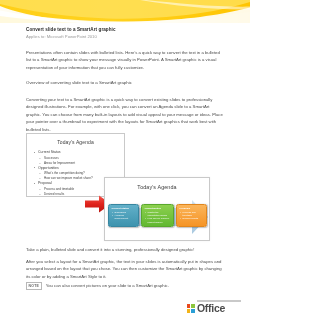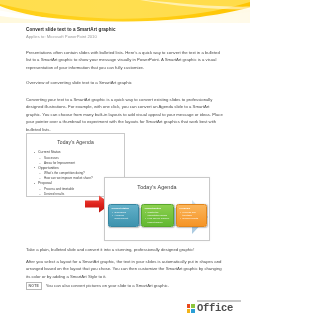--- a/index.html
+++ b/index.html
@@ -90,21 +90,21 @@
   .sa-box .sa-i{font-size:2.35px;color:#fff;line-height:3.35px;display:block;padding-left:3px;position:relative;}
   .sa-box .sa-i::before{content:"\2022";position:absolute;left:0.3px;top:-0.1px;font-size:2.4px;}
   .sa-1{left:0px;width:31px;background:linear-gradient(180deg,#62b0c9 0%,#3d93ae 100%);border:0.6px solid #3786a0;}
   .sa-2{left:33px;width:33px;background:linear-gradient(180deg,#8cd04e 0%,#62b832 100%);border:0.6px solid #59a82c;}
   .sa-3{left:68px;width:31px;background:linear-gradient(180deg,#fbb55a 0%,#f59426 100%);border:0.6px solid #e0861d;}
 
   
   .red-arrow{position:absolute;left:59px;top:62px;width:26px;height:18px;}
 
   
-  .office-logo{position:absolute;left:186px;top:300px;width:56px;height:17px;font-family:Liberation Mono, monospace;}
+  .office-logo{position:absolute;left:186px;top:300px;width:56px;height:17px;}
   .ol-sq{position:absolute;width:3.9px;height:3.9px;}
   .ol-word{
     position:absolute;left:11px;top:1.5px;
     font-size:10.5px;font-weight:bold;color:#4d4d4d;
     letter-spacing:-0.3px;line-height:12px;
   }
   .ol-bar{position:absolute;left:11px;top:0px;width:44px;height:1.6px;background:#c9c9c9;}
 </style>
 </head>
 <body>

